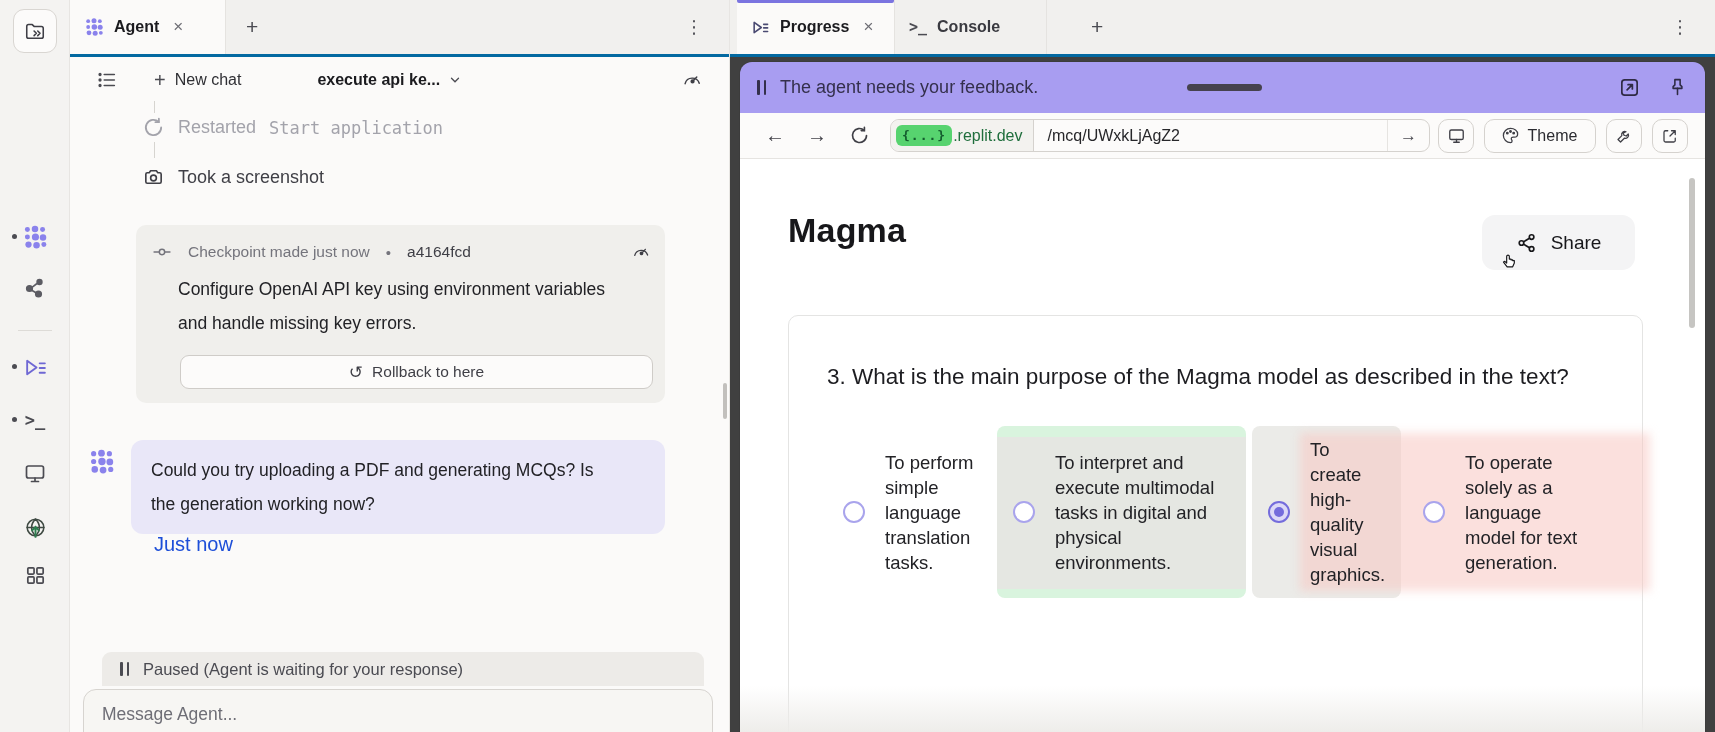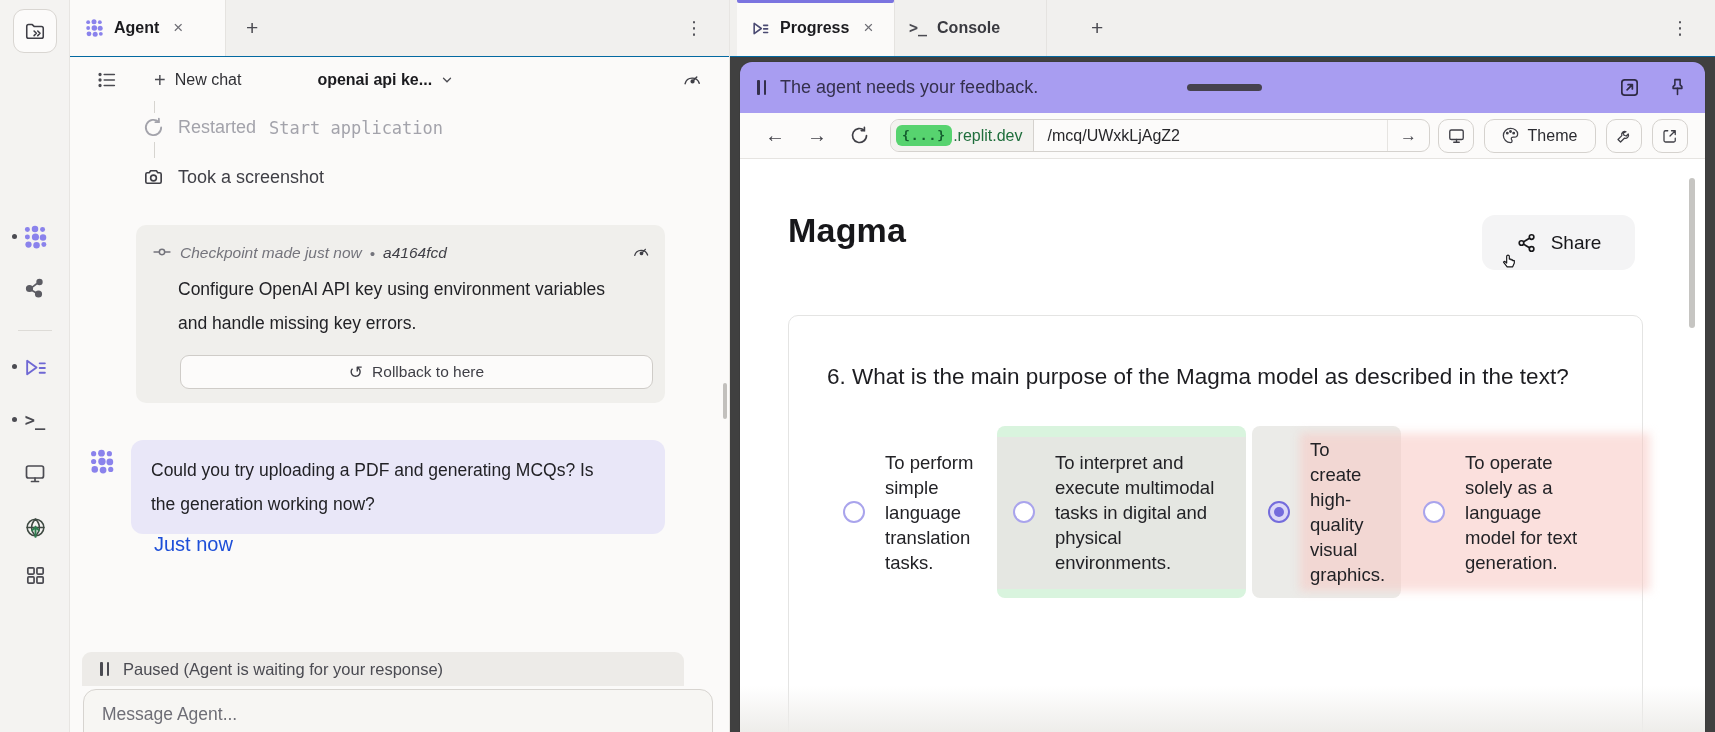--- a/index.html
+++ b/index.html
@@ -22,21 +22,21 @@
   .rail-item { position:absolute; left:21px; width:28px; height:28px; display:flex; align-items:center; justify-content:center; color:#55555c; cursor:pointer; }
   .rail-item.purple { color:#837bea; }
   .dot-ind { position:absolute; left:12px; width:5px; height:5px; border-radius:50%; background:#4b4b52; }
   .rail-div { position:absolute; left:18px; width:34px; border-top:1px solid #dddbd7; }
 
   
   .panel-l { position:relative; width:660px; height:100%; flex:0 0 660px; background:#fbfaf9; border-right:1px solid #e7e5e2; overflow:hidden; }
   .panel-r { position:relative; width:984px; height:100%; flex:1; background:#404040; overflow:hidden; }
 
   
-  .tabbar { position:absolute; top:0; left:0; right:0; height:57px; background:#f1f0ee; border-bottom:1px solid #0369a1; display:flex; align-items:stretch; }
+  .tabbar { position:absolute; top:0; left:0; right:0; height:57px; background:#f1f0ee; border-bottom:3px solid #0369a1; display:flex; align-items:stretch; }
   .tab { display:flex; align-items:center; gap:10px; padding:0 14px; background:#fbfaf9; border-right:1px solid #e5e3e0; position:relative; cursor:pointer; }
   .tab.active-purple::before { content:""; position:absolute; top:0; left:0; right:0; height:3px; background:#7b74e0; border-radius:0 0 2px 2px; }
   .tab-label { font-size:16px; font-weight:700; color:#1b1b1f; }
   .tab-close { color:#6d6d74; font-size:17px; padding:2px 4px; cursor:pointer; }
   .tab-add { display:flex; align-items:center; padding:0 20px; color:#4b4b52; font-size:21px; cursor:pointer; }
   .tab-kebab { margin-left:auto; display:flex; align-items:center; padding:0 26px; color:#4b4b52; font-size:18px; cursor:pointer; }
 
   
   .chat-header { position:absolute; top:57px; left:0; right:0; height:46px; display:flex; align-items:center; padding:0 26px; color:#4b4b52; }
   .new-chat { display:flex; align-items:center; gap:9px; margin-left:36px; cursor:pointer; }
@@ -48,42 +48,42 @@
 
   
   .tl-row { position:absolute; display:flex; align-items:center; gap:13px; }
   .tl-muted { color:#a3a3ab; font-size:18px; }
   .tl-mono { font-family:"DejaVu Sans Mono", monospace; font-size:17px; color:#a3a3ab; }
   .tl-dark { color:#3f3f46; font-size:18px; }
   .tl-tick { position:absolute; width:1px; background:#d6d4d0; left:84px; }
 
   
   .cp-card { position:absolute; left:66px; top:225px; width:529px; height:178px; background:#f0efec; border-radius:10px; padding:17px 14px 14px 16px; }
-  .cp-head { display:flex; align-items:flex-end; gap:8px; color:#74747c;font-style:italic; }
+  .cp-head { display:flex; align-items:center; gap:16px; color:#74747c; }
   .cp-label { font-size:15.5px; color:#74747c; }
   .cp-dot { color:#74747c; font-size:15px; }
   .cp-hash { font-size:15.5px; color:#3f3f46; }
   .cp-gauge { margin-left:auto; color:#3f3f46; }
   .cp-desc { margin:10px 0 0 26px; width:450px; font-size:17.5px; line-height:34px; color:#222226; }
   .btn-rollback {
     position:absolute; left:44px; right:12px; bottom:14px; height:34px;
     background:#fcfbfa; border:1px solid #cfccc8; border-radius:9px;
     display:flex; align-items:center; justify-content:center; gap:9px;
     font-size:15.5px; color:#3f3f46; cursor:pointer;
   }
   .undo-glyph { font-size:17px; color:#3f3f46; }
 
   
   .msg-avatar { position:absolute; left:18px; top:448px; width:27px; height:27px; }
   .bubble { position:absolute; left:61px; top:440px; width:534px; background:#e9e7f8; border-radius:12px; padding:13px 20px; }
   .bubble-text { font-size:17.5px; line-height:34px; color:#222226; max-width:450px; }
   .just-now { position:absolute; left:84px; top:533px; font-size:20px; color:#1d4ed8; }
 
   
-  .paused { position:absolute; left:12px; top:652px; width:602px; height:34px; background:#edebe8; border-radius:9px 9px 0 0; display:flex; align-items:center; gap:14px; padding:0 18px; }
+  .paused { position:absolute; left:32px; top:652px; width:602px; height:34px; background:#edebe8; border-radius:9px 9px 0 0; display:flex; align-items:center; gap:14px; padding:0 18px; }
   .paused-label { font-size:16.5px; color:#4b4b52; }
   .pause-bars { display:flex; gap:4px; }
   .pause-bars i { width:2.5px; height:14px; background:#4b4b52; border-radius:1px; }
   .composer { position:absolute; left:13px; top:689px; width:630px; height:80px; background:#f7f6f3; border:1px solid #d7d4d0; border-radius:13px; padding:14px 18px; cursor:text; }
   .composer-ph { font-size:17.5px; color:#6e6e76; }
 
   .scrollthumb-l { position:absolute; right:2px; top:383px; width:4px; height:36px; border-radius:2px; background:#c2c0bd; }
 
   
   .r-tabbar-gap { width:7px; }
@@ -251,21 +251,21 @@
             <circle cx="4.4" cy="6" r="0.9" fill="#4b4b52"></circle>
             <circle cx="4.4" cy="12" r="0.9" fill="#4b4b52"></circle>
             <circle cx="4.4" cy="18" r="0.9" fill="#4b4b52"></circle>
         </svg>
       </span>
       <div class="new-chat">
         <span class="plus glyph">+</span>
         <span class="new-chat-label">New chat</span>
       </div>
       <div class="model-select">
-        <span class="model-label">openai api ke...</span>
+        <span class="model-label">execute api ke...</span>
         <span>
           <svg width="14" height="14" viewBox="0 0 24 24" fill="none" stroke="#4b4b52" stroke-width="2.2" stroke-linecap="round">
               <path d="M6 9l6 6 6-6"></path>
             </svg>
         </span>
       </div>
       <div class="gauge-btn">
         <svg width="22" height="22" viewBox="0 0 24 24" fill="none" stroke="currentColor" stroke-width="1.6" stroke-linecap="round">
           <path d="M4.5 16a8 8 0 0 1 15.4-.4"></path>
             <circle cx="12.6" cy="13.6" r="1.5" fill="currentColor"></circle>
@@ -468,21 +468,21 @@
           </span>
           <span class="share-label">Share</span>
         </div>
         <div class="cursor-hand">
           <svg width="20" height="20" viewBox="0 0 24 24" fill="#fff" stroke="#17171a" stroke-width="1.4" stroke-linejoin="round">
             <path d="M8 6.5v8l-2.2-2.1-1.6.9L8.6 19h6.6l2-4.5v-3h-2v-.9h-2v-.9h-2V6.5a1.6 1.6 0 0 0-3.2 0z"></path>
           </svg>
         </div>
 
         <div class="qcard">
-          <div class="question">6. What is the main purpose of the Magma model as described in the text?</div>
+          <div class="question">3. What is the main purpose of the Magma model as described in the text?</div>
           <div class="options">
             <div class="opt">
               <span class="radio"></span>
               <span class="opt-label">To perform simple language translation tasks.</span>
             </div>
             <div class="opt correct">
               <span class="radio"></span>
               <span class="opt-label">To interpret and execute multimodal tasks in digital and physical environments.</span>
             </div>
             <div class="opt sel-wrong">

